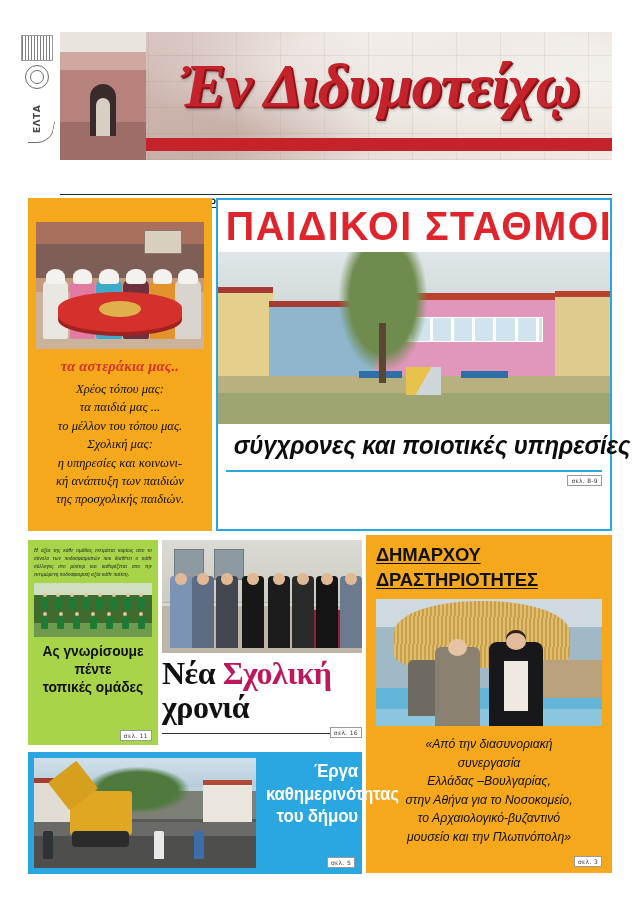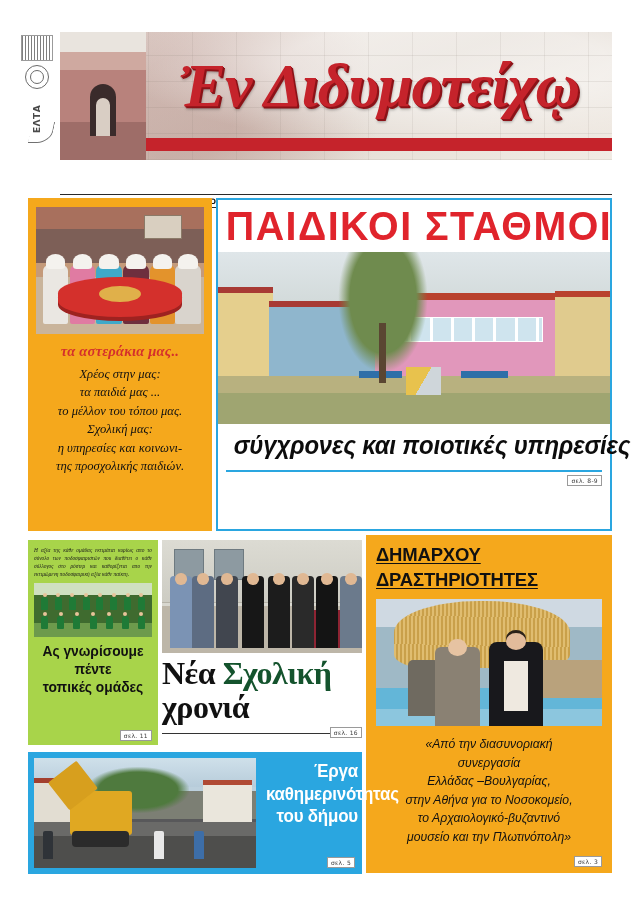--- a/index.html
+++ b/index.html
@@ -190,21 +190,21 @@
     width: 584px; height: 333px;
   }
 
   
   .yellow-panel {
     position: absolute;
     left: 0; top: 0;
     width: 184px; height: 333px;
     background: #f5a81c;
     box-sizing: border-box;
-    padding: 9px 8px;
+    padding: 24px 8px;
   }
   .kids-photo {
     width: 168px; height: 127px;
     background:
       linear-gradient(180deg, #b98d6e 0 30%, #c49a7a 30% 55%, #c9b49b 55% 100%);
     position: relative;
     overflow: hidden;
   }
   .kids-photo .room-back {
     position: absolute; left: 0; top: 0; right: 0; height: 44%;
@@ -505,21 +505,21 @@
   }
   .school-head {
     margin-top: 4px;
     font-family: "Liberation Serif", "DejaVu Serif", serif;
     font-weight: bold;
     font-size: 32px;
     line-height: 1.05;
     color: #111;
     letter-spacing: -.5px;
   }
-  .school-head .red { color: #14532d; text-align: center; }
+  .school-head .red { color: #be185d; text-align: center; }
   .school-rule {
     position: absolute;
     left: 0; bottom: 11px;
     width: 200px; height: 1px;
     background: #333;
   }
   .school-ref {
     position: absolute;
     right: 0; bottom: 7px;
   }
@@ -753,25 +753,26 @@
         <div class="kid k1"></div>
         <div class="kid k2"></div>
         <div class="kid k3"></div>
         <div class="kid k4"></div>
         <div class="kid k5"></div>
         <div class="kid k6"></div>
         <div class="table"></div>
       </div>
       <div class="aster-head">τα αστεράκια μας..</div>
       <div class="aster-body">
-        <div>Χρέος στην μας:</div>
+        <div>Χρέος τόπου μας:</div>
         <div>τα παιδιά μας ...</div>
         <div>το μέλλον του τόπου μας.</div>
         <div>Σχολική μας:</div>
         <div>η υπηρεσίες και κοινωνι-</div>
+        <div>κή ανάπτυξη των παιδιών</div>
         <div>της προσχολικής παιδιών.</div>
       </div>
     </div>
 
     <div class="feature">
       <div class="feature-headline">ΠΑΙΔΙΚΟΙ ΣΤΑΘΜΟΙ</div>
       <div class="feature-photo">
         <div class="fp-sky"></div>
         <div class="fp-ground"></div>
         <div class="fp-bldg-yellow-l"></div>

